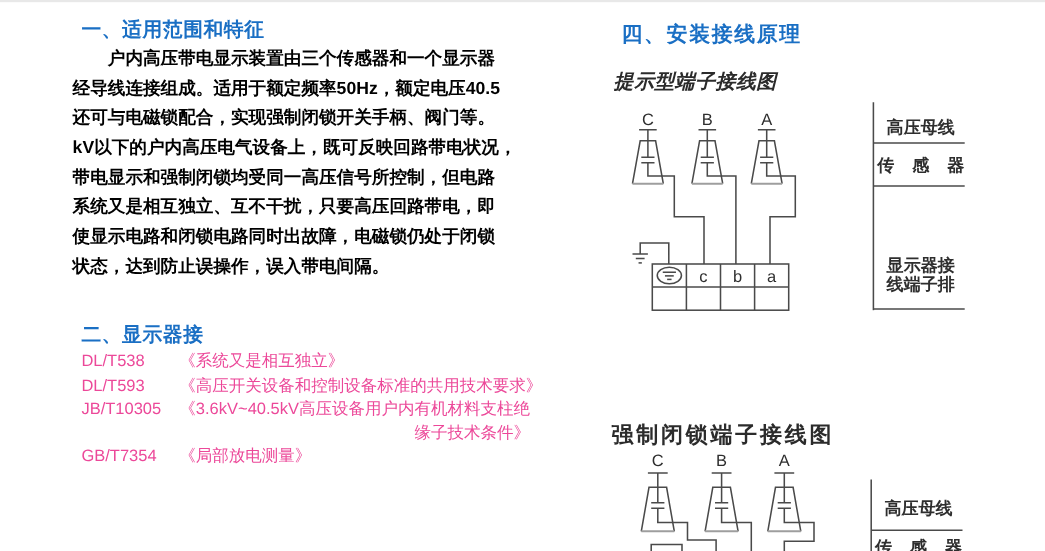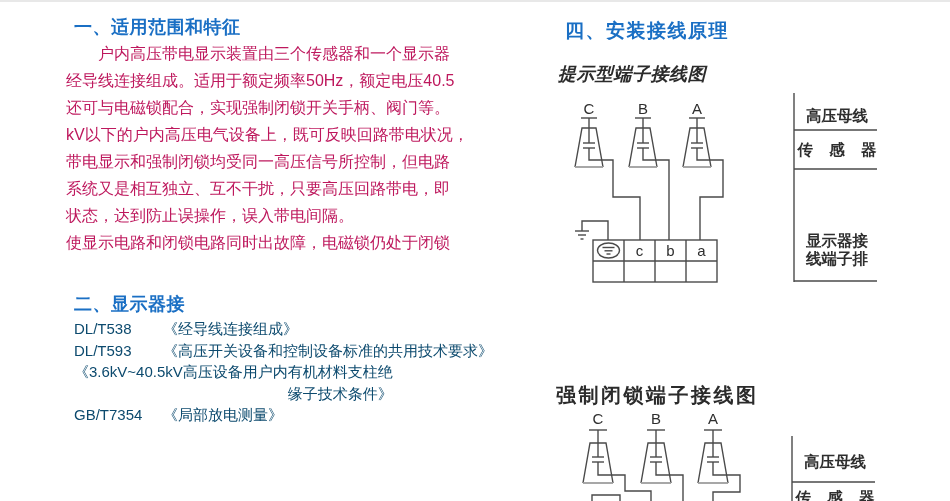--- a/index.html
+++ b/index.html
@@ -28,31 +28,32 @@
   }
   #h1 { left: 74px; top: 15px; }
   #h2 { left: 74px; top: 292px; }
   #h4 { left: 565px; top: 18px; font-size: 19px; letter-spacing: 1.5px; }
   .para {
     position: absolute;
     left: 66px; top: 40px;
     width: 440px;
     font-size: 16px;
     line-height: 27px;
-    color: #be185d;
+    color: #000000;
+    font-weight: bold;
   }
   .para .pline { white-space: nowrap; }
   .para .pline.indent { text-indent: 32px; }
   .standards {
     position: absolute;
     left: 74px; top: 318px;
     width: 460px;
     font-size: 15px;
     line-height: 21.5px;
-    color: #0c4a6e;
+    color: #ec4899;
   }
   .std-row { display: flex; align-items: flex-start; }
   .std-code { flex: 0 0 89px; white-space: nowrap; }
   .std-title .tline { white-space: nowrap; }
   .std-title .tline.wrap { margin-left: 7px; text-align: right; }
   .sub-title {
     position: absolute;
     color: #2b2b2b;
     font-weight: bold;
     white-space: nowrap;
@@ -76,39 +77,40 @@
   <div class="top-edge"></div>
 
   <div id="h1" class="sec-heading">一、适用范围和特征</div>
   <div class="para">
     <div class="pline indent">户内高压带电显示装置由三个传感器和一个显示器</div>
     <div class="pline">经导线连接组成。适用于额定频率50Hz，额定电压40.5</div>
     <div class="pline">还可与电磁锁配合，实现强制闭锁开关手柄、阀门等。</div>
     <div class="pline">kV以下的户内高压电气设备上，既可反映回路带电状况，</div>
     <div class="pline">带电显示和强制闭锁均受同一高压信号所控制，但电路</div>
     <div class="pline">系统又是相互独立、互不干扰，只要高压回路带电，即</div>
+    <div class="pline">使显示电路和闭锁电路同时出故障，电磁锁仍处于闭锁</div>
     <div class="pline">状态，达到防止误操作，误入带电间隔。</div>
-    <div class="pline">使显示电路和闭锁电路同时出故障，电磁锁仍处于闭锁</div>
   </div>
 
   <div id="h2" class="sec-heading">二、显示器接</div>
   <div class="standards">
     <div class="std-row">
       <span class="std-code">DL/T538</span>
       <div class="std-title">
-        <div class="tline">《经导线连接组成》</div>
+        <div class="tline">《系统又是相互独立》</div>
       </div>
     </div>
     <div class="std-row">
       <span class="std-code">DL/T593</span>
       <div class="std-title">
         <div class="tline">《高压开关设备和控制设备标准的共用技术要求》</div>
       </div>
     </div>
     <div class="std-row">
+      <span class="std-code">JB/T10305</span>
       <div class="std-title">
         <div class="tline">《3.6kV~40.5kV高压设备用户内有机材料支柱绝</div>
         <div class="tline wrap">缘子技术条件》</div>
       </div>
     </div>
     <div class="std-row">
       <span class="std-code">GB/T7354</span>
       <div class="std-title">
         <div class="tline">《局部放电测量》</div>
       </div>

